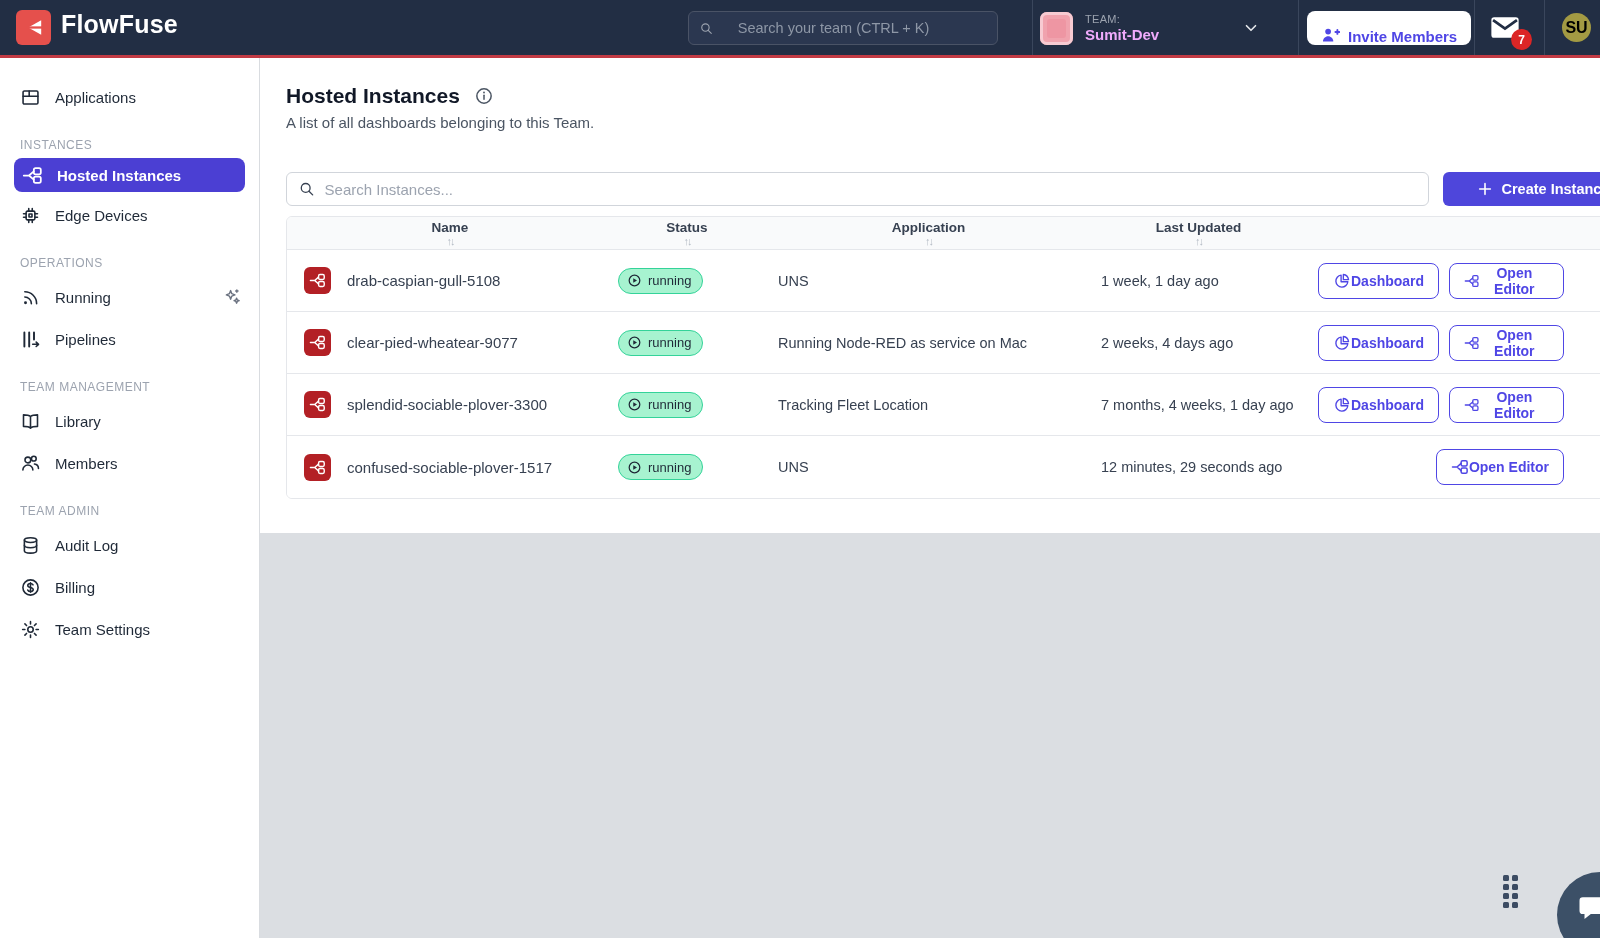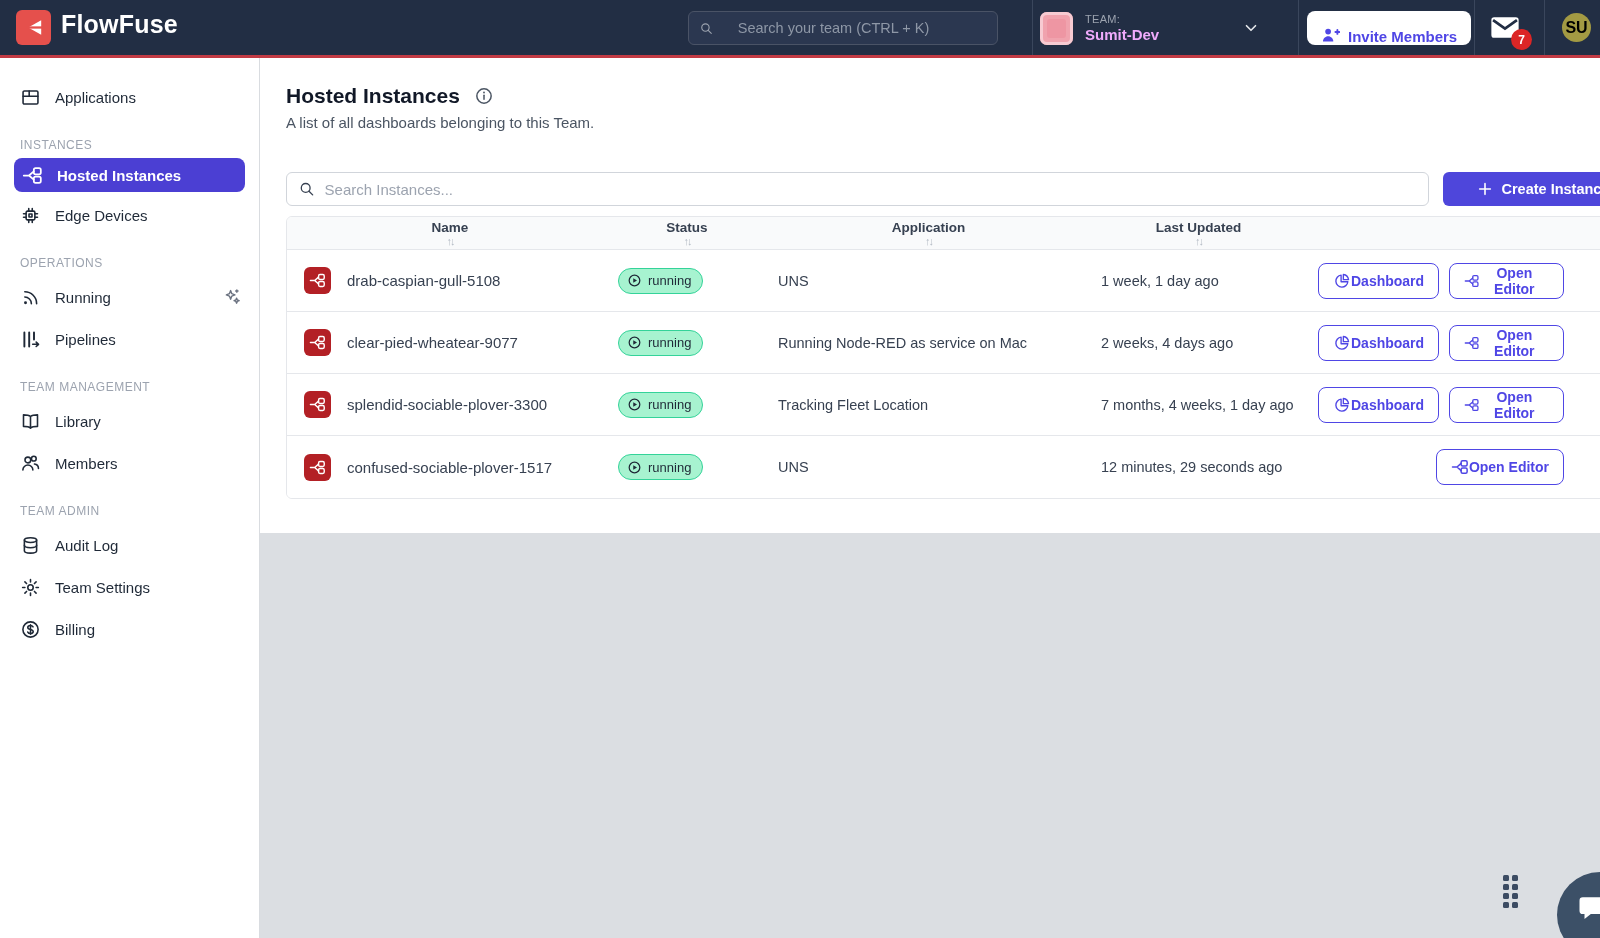--- a/index.html
+++ b/index.html
@@ -303,29 +303,29 @@
 
   <div class="side-section">TEAM ADMIN</div>
   <div class="side-item">
     <svg width="21" height="21" viewBox="0 0 24 24">
         <use href="#sym-db"></use>
       </svg>
     <span>Audit Log</span>
   </div>
   <div class="side-item">
     <svg width="21" height="21" viewBox="0 0 24 24">
+        <use href="#sym-dollar"></use>
+      </svg>
+    <span>Billing</span>
+  </div>
+  <div class="side-item">
+    <svg width="21" height="21" viewBox="0 0 24 24">
         <use href="#sym-gear"></use>
       </svg>
     <span>Team Settings</span>
-  </div>
-  <div class="side-item">
-    <svg width="21" height="21" viewBox="0 0 24 24">
-        <use href="#sym-dollar"></use>
-      </svg>
-    <span>Billing</span>
   </div>
 </nav>
 
 <main class="main">
   <div class="main-white"></div>
 
   <div class="page-title-row">
     <h1 class="page-title">Hosted Instances</h1>
     <svg width="20" height="20" viewBox="0 0 24 24" style="color:#4B5563">
         <use href="#sym-info"></use>

